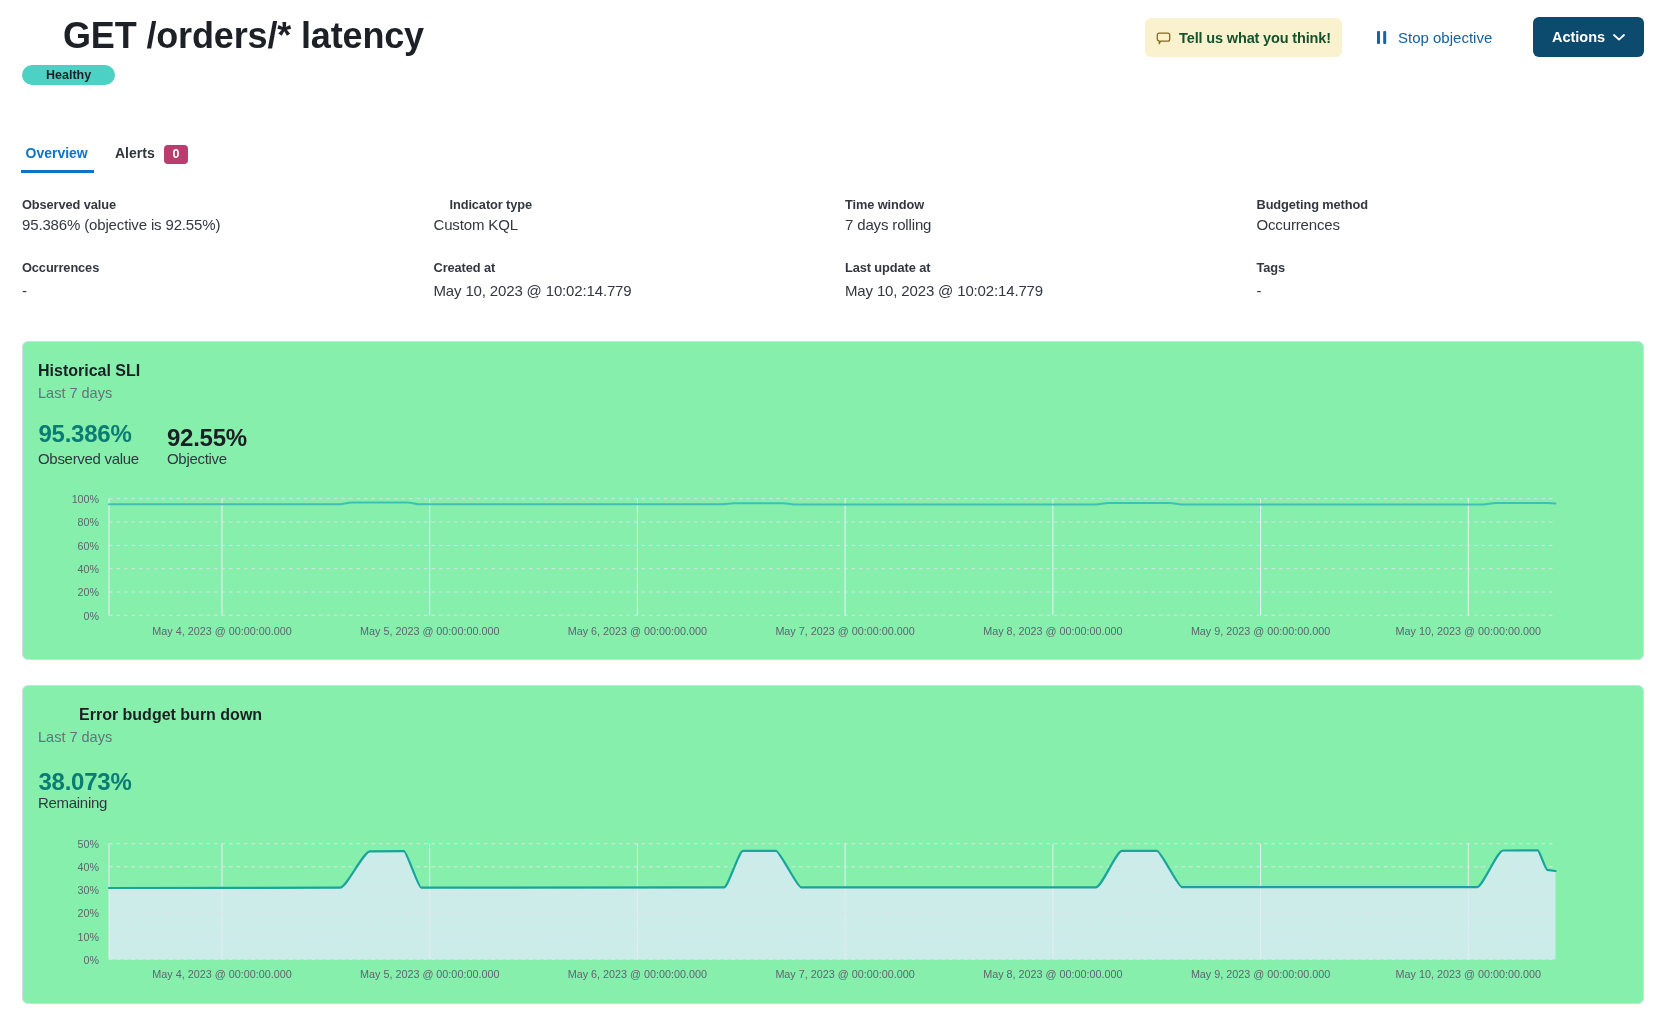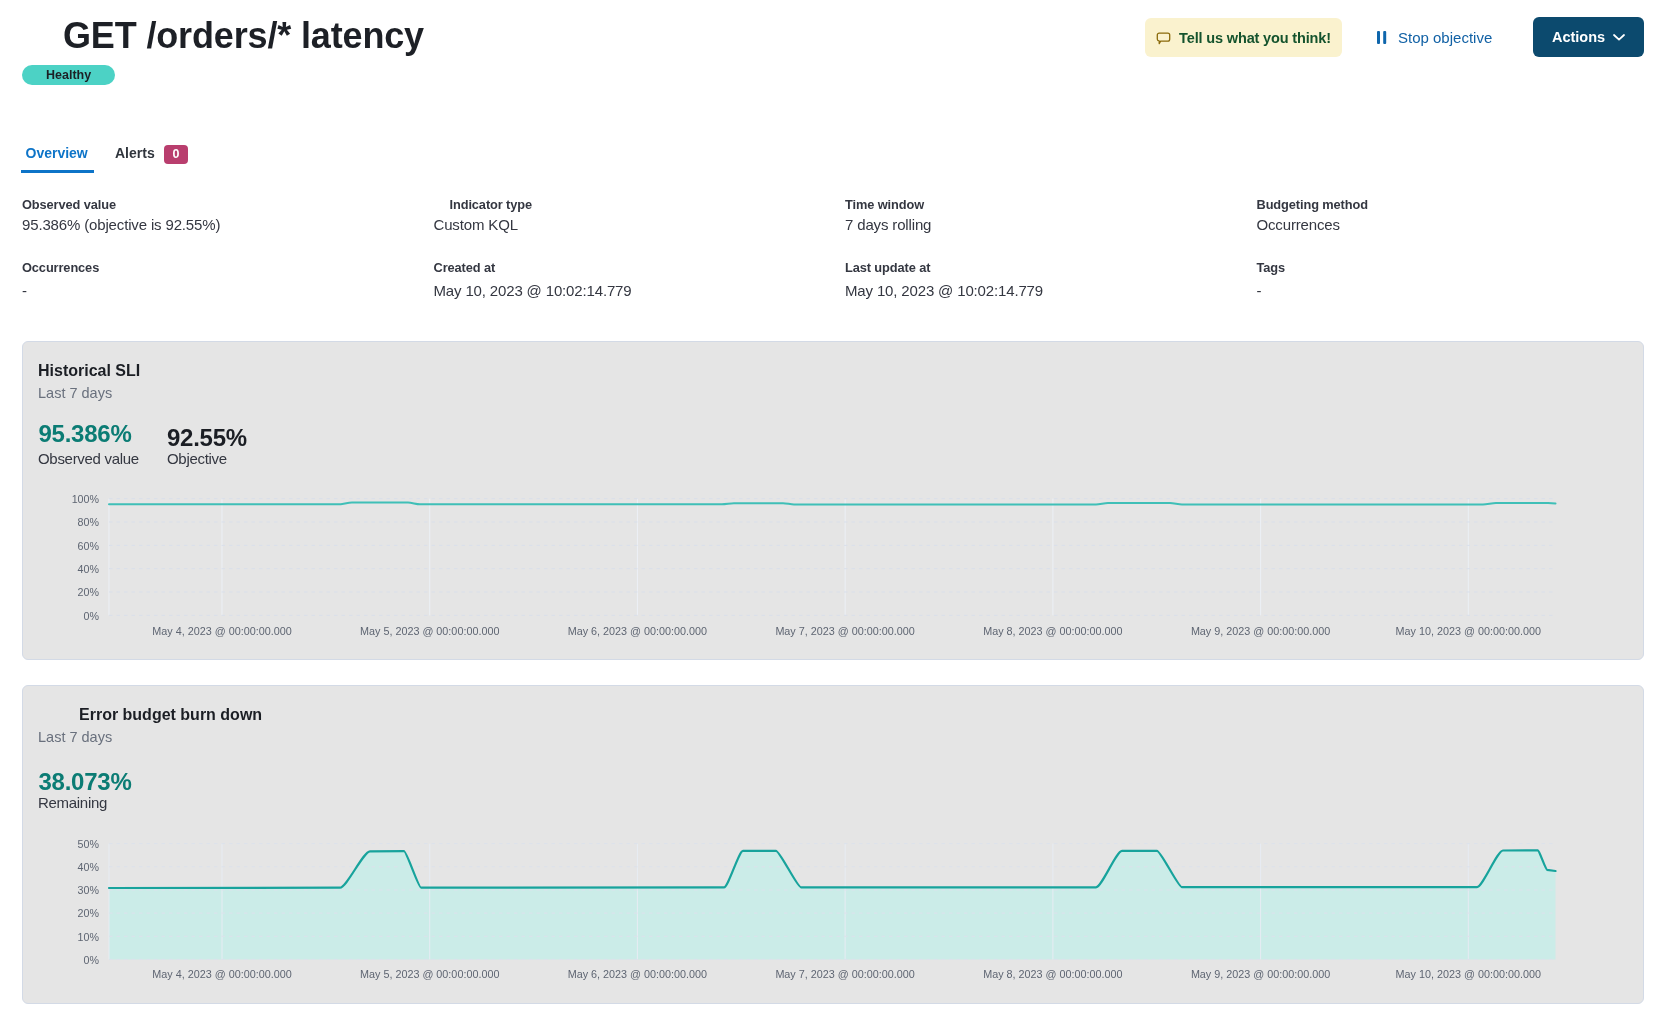--- a/index.html
+++ b/index.html
@@ -1,19 +1,19 @@
 <!DOCTYPE html>
 <html><head>
 <meta charset="utf-8">
 <style>
   * { margin:0; padding:0; box-sizing:border-box; }
   html,body { width:1660px; height:1023px; background:#fff; font-family:"Liberation Sans", sans-serif; overflow:hidden; }
   .abs { position:absolute; }
   body { position:relative; }
-  .panel { position:absolute; left:22px; width:1622px; height:319px; background:#e5e5e5; border:1px solid #D3DAE6; border-radius:6px; }
+  .panel { position:absolute; left:22px; width:1622px; height:319px; background:#86efac; border:1px solid #D3DAE6; border-radius:6px; }
   .ptitle { position:absolute; left:15px; font-size:16px; font-weight:700; color:#1b1e24; }
   .psub { position:absolute; left:15px; font-size:14.5px; color:#69707D; }
   .statv { position:absolute; font-size:24px; font-weight:700; letter-spacing:-0.25px; }
   .statl { position:absolute; font-size:15px; color:#343741; letter-spacing:-0.3px; }
   .dlabel { position:absolute; font-size:12.8px; font-weight:700; color:#343741; letter-spacing:-0.1px; }
   .dvalue { position:absolute; font-size:15px; color:#343741; letter-spacing:-0.15px; }
 </style>
 </head>
 <body>
 

